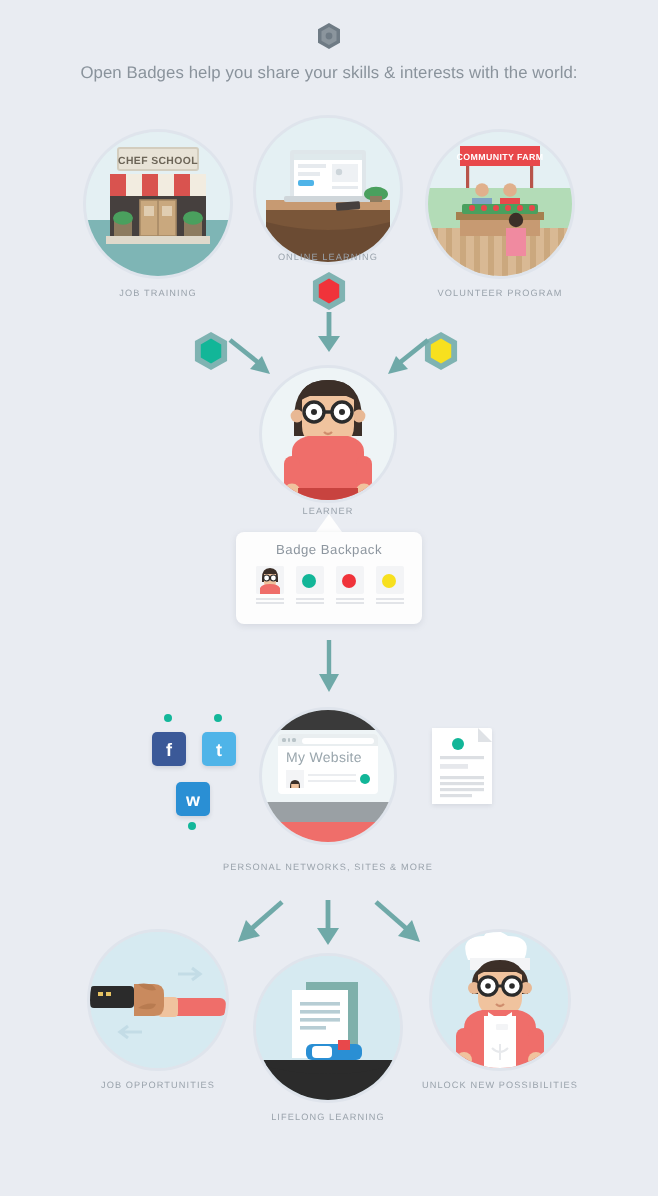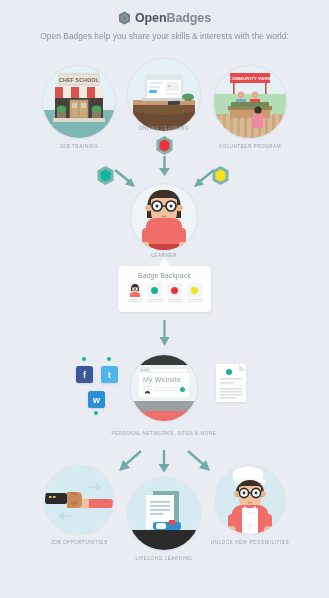--- a/index.html
+++ b/index.html
@@ -93,23 +93,20 @@
 
 <div id="page">
 
   <div class="logo-row">
     <span class="logo-mark">
       <svg width="13" height="14" viewBox="0 0 26 28">
         <polygon points="13,1 24,7.2 24,20.8 13,27 2,20.8 2,7.2" fill="#6f7b85"></polygon>
         <polygon points="13,5 20.5,9.3 20.5,18.7 13,23 5.5,18.7 5.5,9.3" fill="#8b959d"></polygon>
         <circle cx="13" cy="14" r="3.4" fill="#6f7b85"></circle>
       </svg>
-    </span>
-    <span class="logo-text">
-      <span class="w1">Open</span><span class="w2">Badges</span>
     </span>
   </div>
   <div class="tagline">Open Badges help you share your skills &amp; interests with the world:</div>
 
   <div class="scene ring" style="left:43px; top:66px; width:72px; height:72px;">
     <svg width="72" height="72" viewBox="0 0 72 72">
       <rect x="0" y="0" width="72" height="44" fill="#e4f0f3"></rect>
       <rect x="0" y="44" width="72" height="28" fill="#7eb5b5"></rect>
 
       <rect x="16" y="8" width="40" height="11" rx="1" fill="#e8e3d7"></rect>

